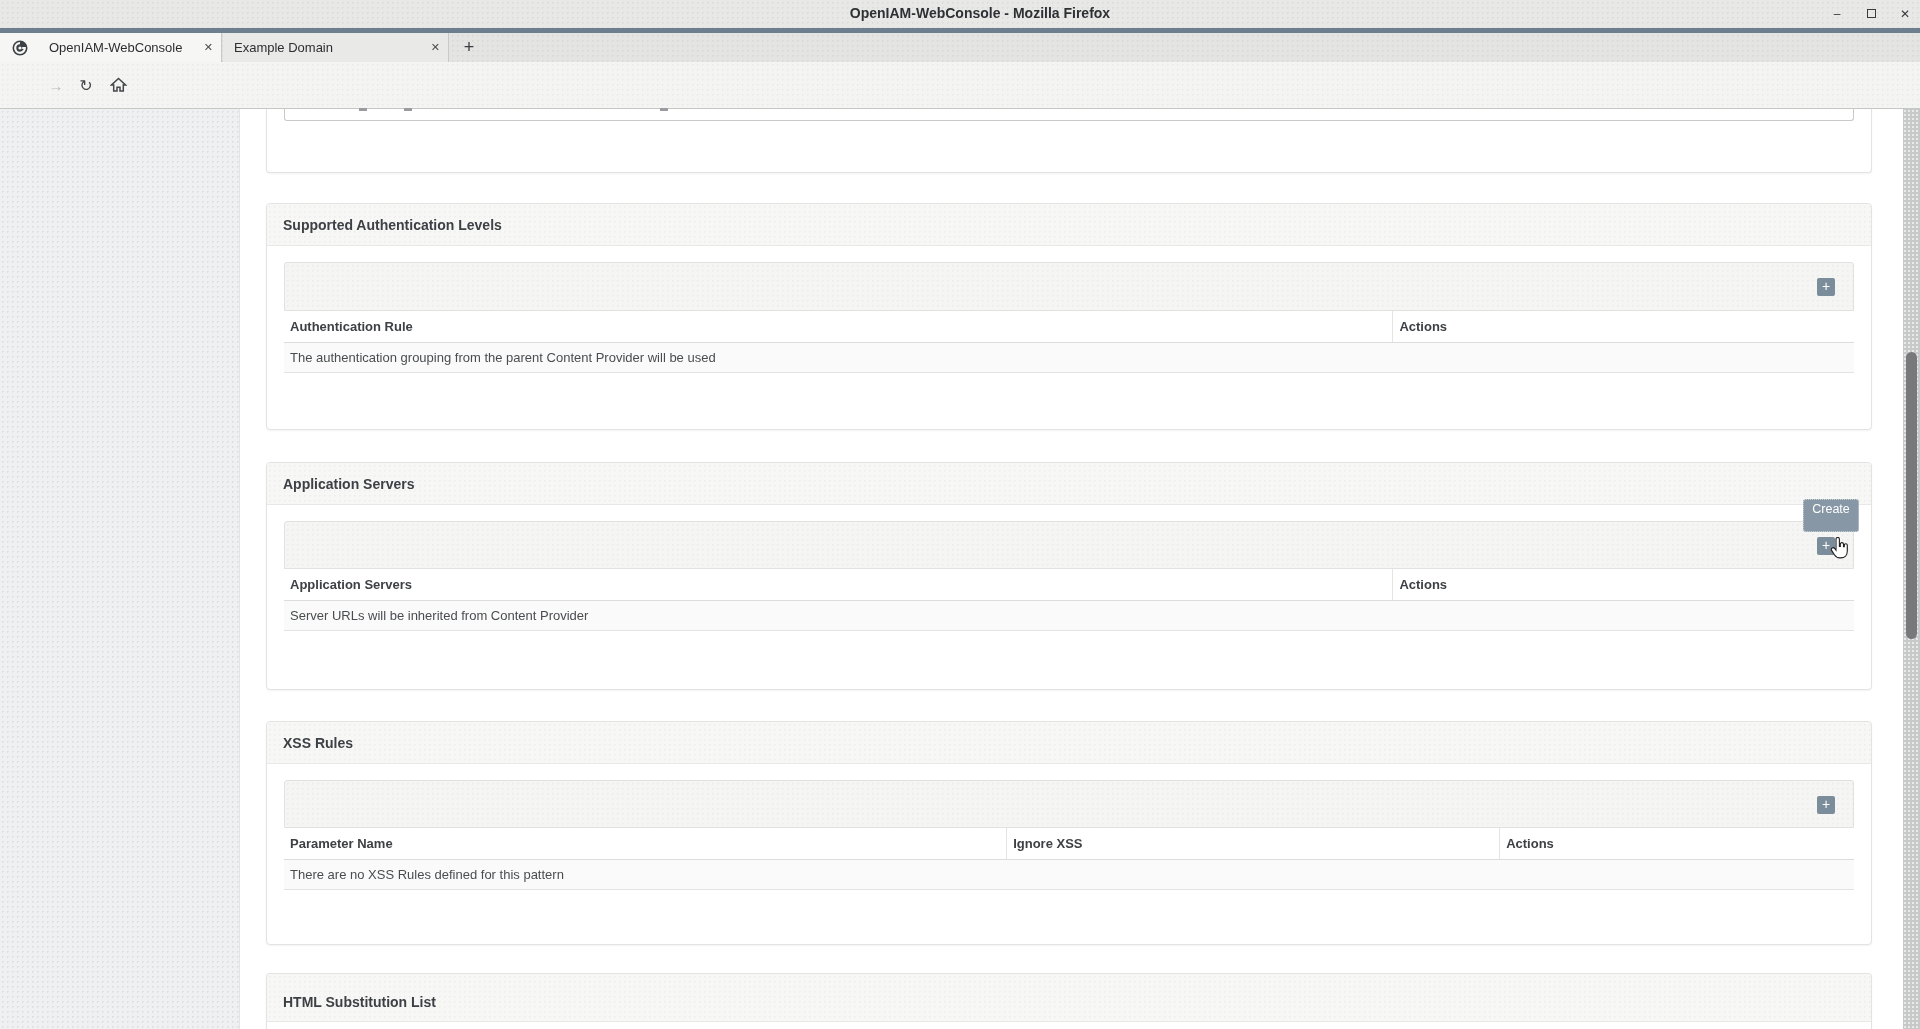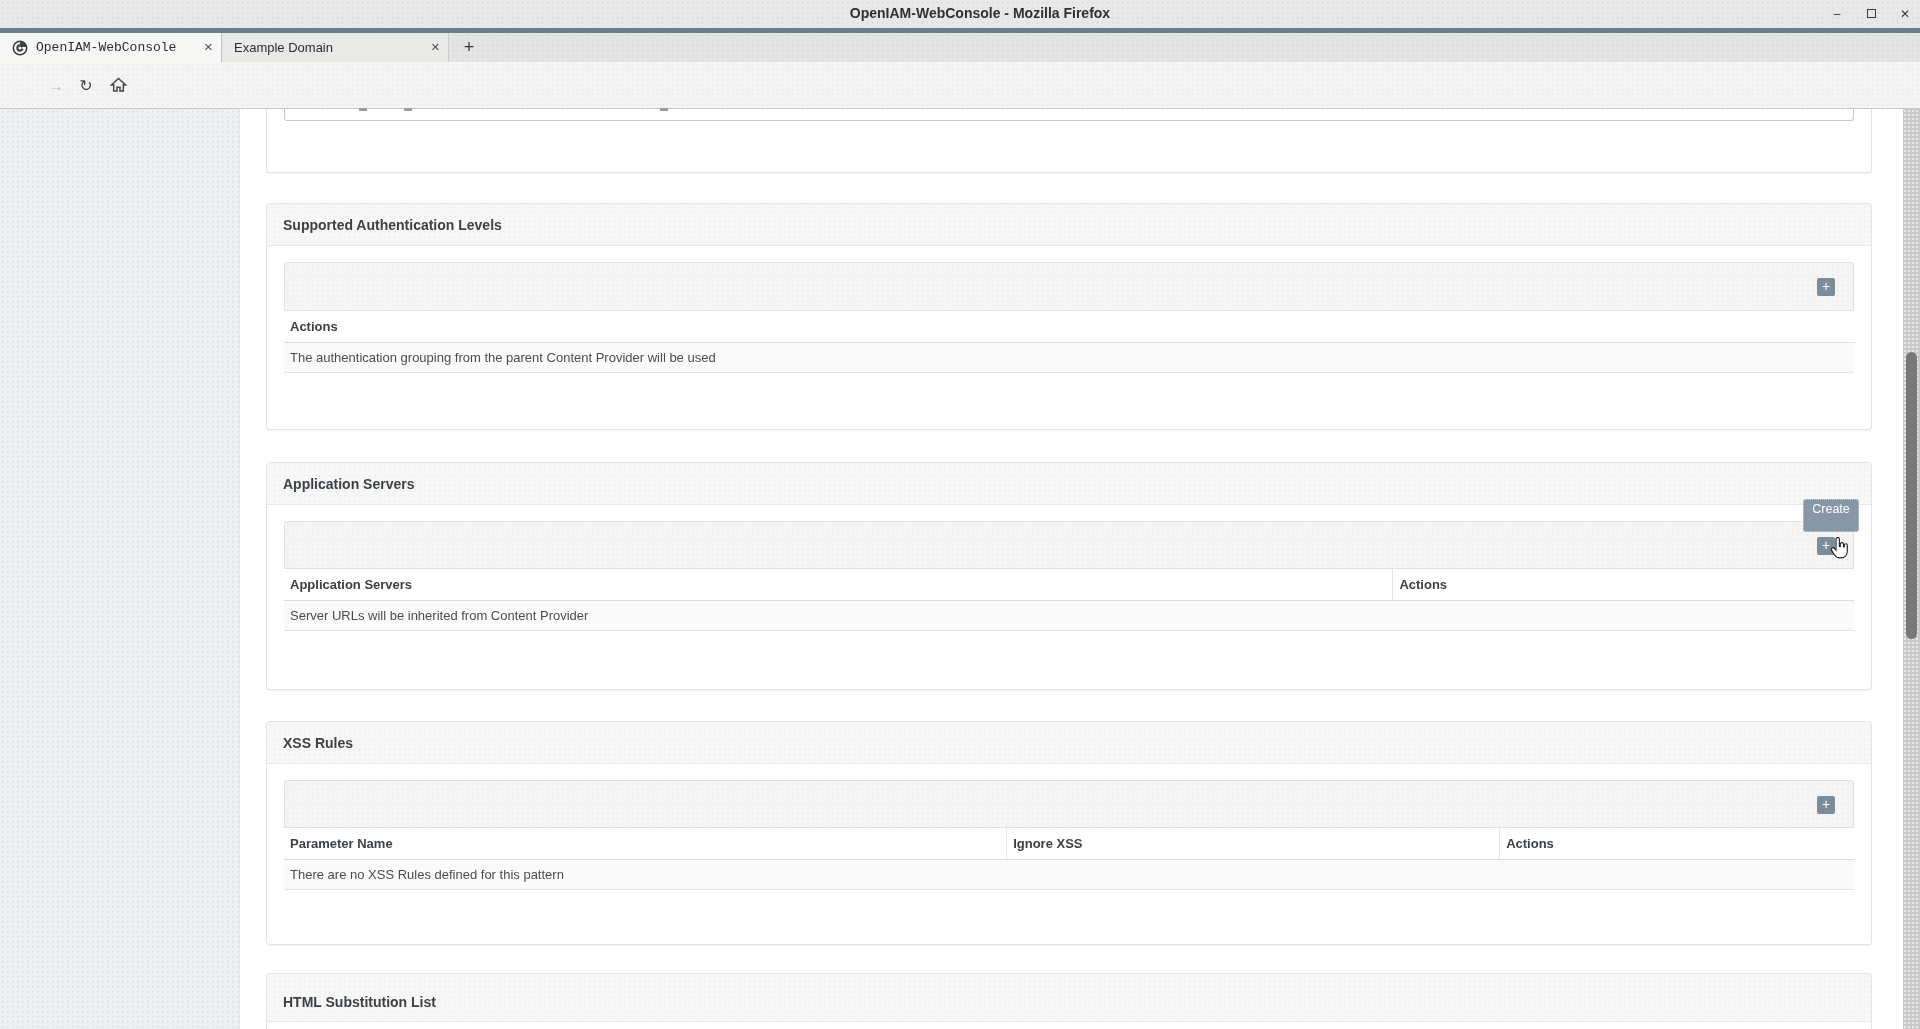--- a/index.html
+++ b/index.html
@@ -19,21 +19,21 @@
   .win-btn.max { font-size:9px; }
 
   
   .accent-line { position:absolute; left:0; top:28px; width:1920px; height:5px; background:#6d7e8e; }
   .tabstrip { position:absolute; left:0; top:33px; width:1920px; height:29px; background:#e4e4e3;
     background-image:radial-gradient(rgba(120,130,140,.10) 1px, transparent 1px); background-size:5px 5px; }
   .tab { position:absolute; top:0; height:29px; display:flex; align-items:center; }
   .tab.active { left:0; width:222px; background:#f6f6f5; border-right:1px solid #c9c9c8; }
   .tab.inactive { left:223px; width:226px; background:#e9e9e8; border-right:1px solid #c9c9c8; }
   .tab-title { font-size:13px; color:#2d2e31; white-space:nowrap; overflow:hidden; flex:1; }
-  .tab.active .tab-title { margin-left:8px;font-family:Liberation Mono, monospace; }
+  .tab.active .tab-title { margin-left:21px; }
   .tab.inactive .tab-title { margin-left:11px; }
   .tab-close { font-size:11px; color:#4c4d50; padding:0 8px 0 6px; cursor:pointer; }
   .favicon { width:16px; height:16px; margin-left:12px; flex:0 0 16px; }
   .newtab-btn { position:absolute; left:456px; top:2px; width:26px; height:25px;
     font-size:18px; color:#3a3b3e; text-align:center; line-height:24px; cursor:pointer; }
 
   
   .navbar { position:absolute; left:0; top:62px; width:1920px; height:47px; background:#f4f4f3;
     background-image:radial-gradient(rgba(120,130,140,.08) 1px, transparent 1px); background-size:5px 5px;
     border-bottom:1px solid #c6c6c5; }
@@ -222,20 +222,21 @@
 
     <div class="card sec1">
       <div class="card-header">
         <div class="card-title">Supported Authentication Levels</div>
       </div>
       <div class="grid-toolbar">
         <div class="plus-btn">+</div>
       </div>
       <div class="tbl">
         <div class="tbl-header">
+          <div class="th w70">Authentication Rule</div>
           <div class="th w30">Actions</div>
         </div>
         <div class="tbl-row">The authentication grouping from the parent Content Provider will be used</div>
       </div>
     </div>
 
     <div class="card sec2">
       <div class="card-header">
         <div class="card-title">Application Servers</div>
       </div>

